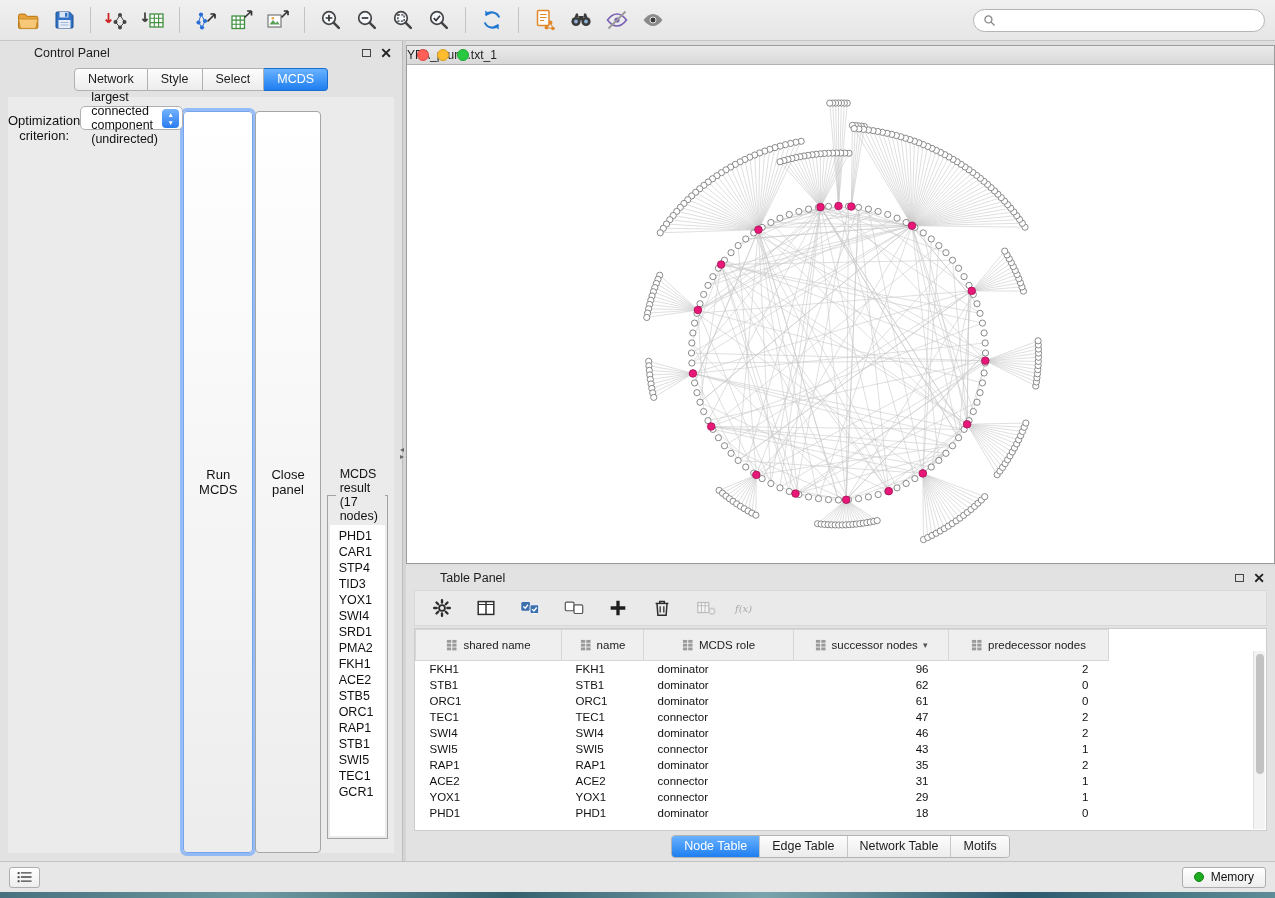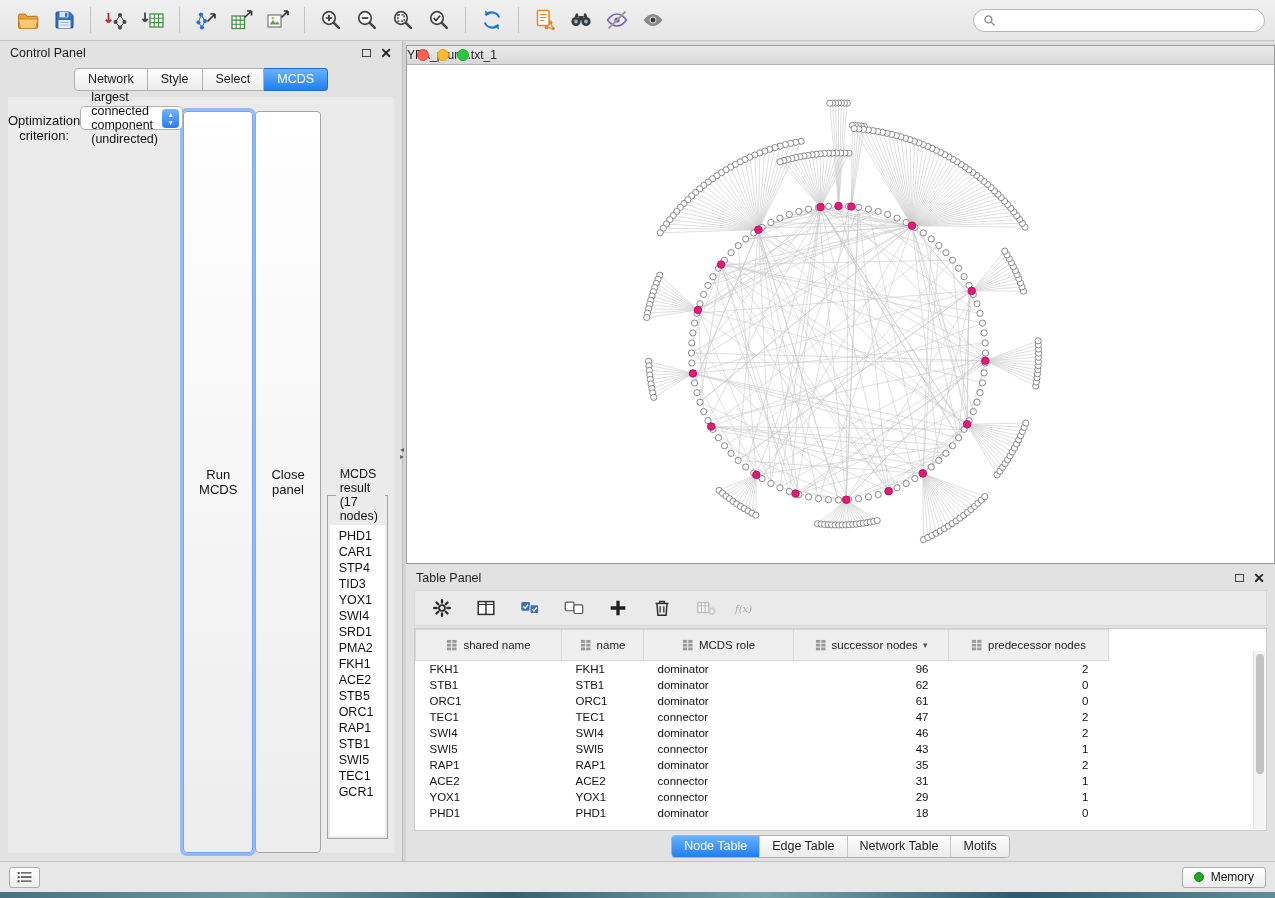--- a/index.html
+++ b/index.html
@@ -19,21 +19,21 @@
   .tb-sep { width:1px; height:26px; background:#c3c3c3; margin:0 8px; }
   .search-box { margin-left:auto; width:292px; height:23px; background:#fff; border:1px solid #b4b4b4;
     border-radius:12px; display:flex; align-items:center; padding:0 9px; gap:6px; }
   .search-box input { flex:1; border:none; outline:none; background:transparent; font-size:12px; font-family:inherit; }
 
   
   .workspace { flex:1 1 auto; display:flex; background:#dedede; min-height:0; }
 
   
   .control-panel { width:402px; flex:0 0 402px; background:#e2e2e2; display:flex; flex-direction:column; }
-  .panel-header { height:24px; flex:0 0 24px; display:flex; align-items:center; padding:0 10px; font-size:12.5px; color:#1c1c1c; }
+  .panel-header { height:24px; flex:0 0 24px; display:flex; align-items:center; padding:0 10px; font-size:12.5px; color:#1c1c1c;margin-left:24px; }
   .ph-icons { margin-left:auto; display:flex; align-items:center; gap:9px; }
   .float-ic { width:9px; height:8px; border:1.5px solid #444; display:inline-block; }
   .close-ic { font-size:14px; font-weight:bold; color:#222; line-height:1; }
   .cp-tabs { display:flex; justify-content:center; padding:3px 0 6px; flex:0 0 auto; }
   .cp-tab { font-size:12.5px; color:#1c1c1c; padding:3px 13px 4px; background:linear-gradient(#fdfdfd,#ececec);
     border:1px solid #b1b1b1; border-left:none; }
   .cp-tab:first-child { border-left:1px solid #b1b1b1; border-radius:4px 0 0 4px; }
   .cp-tab:last-child { border-radius:0 4px 4px 0; }
   .cp-tab.active { background:linear-gradient(#69b2ff,#1e7ef0); color:#fff; border-color:#1a6ed2; }
   .cp-body { flex:1 1 auto; margin:0 8px 8px; background:#ebebeb; display:flex; min-height:0; }

